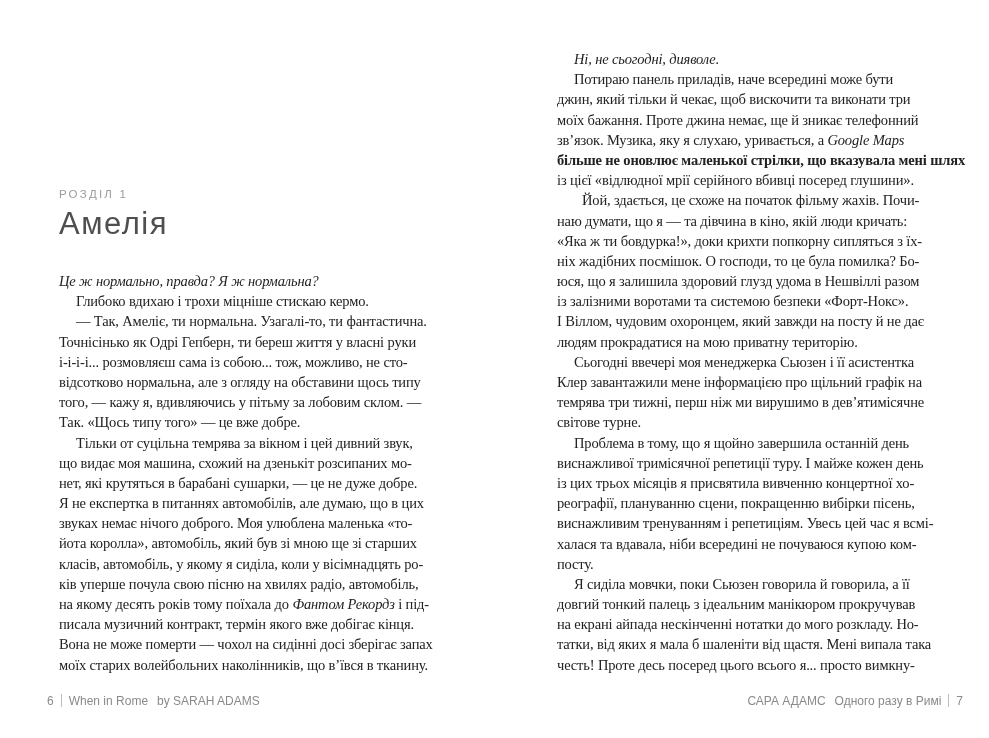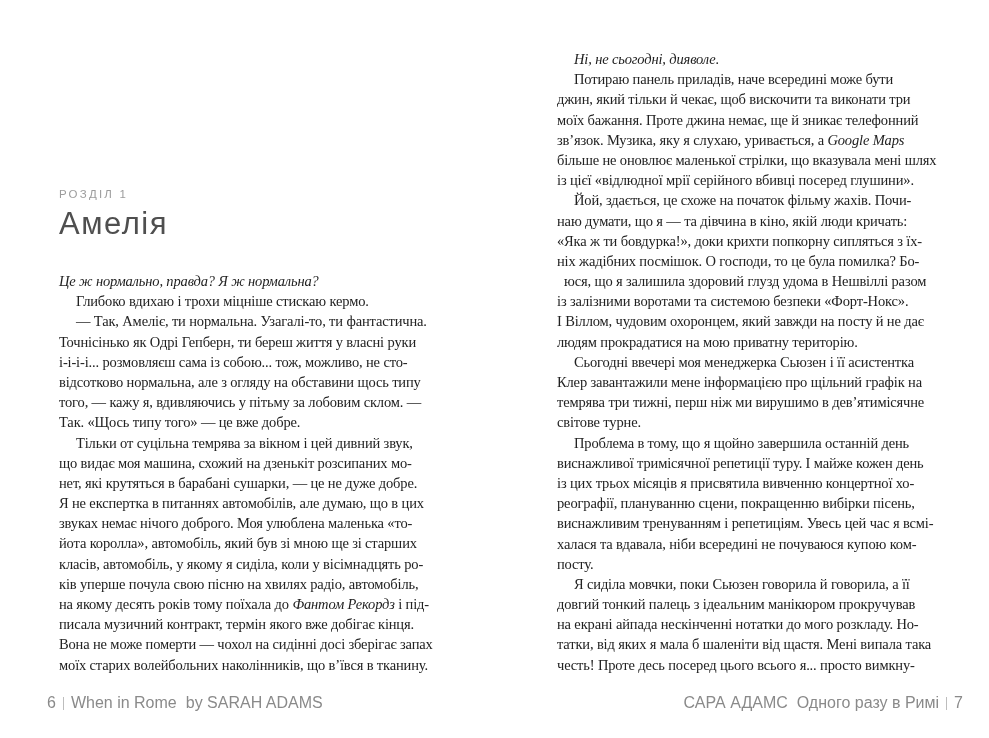--- a/index.html
+++ b/index.html
@@ -18,21 +18,21 @@
   .body-text{position:absolute;left:0;}
   .body-left{top:271px;width:393px;}
   .body-right{top:49px;width:379px;}
   .line{height:20.2px;line-height:20.2px;font-size:14.5px;letter-spacing:-0.15px;
         white-space:nowrap;color:#222222;}
   .line.indent{padding-left:17px;}
   .line.italic{font-style:italic;}
   .line i{font-style:italic;}
 
   .footer{position:absolute;top:694px;font-family:"Liberation Sans","DejaVu Sans",sans-serif;
-          font-size:16px;color:#8a8a8a;white-space:nowrap;}
+          font-size:12px;color:#8a8a8a;white-space:nowrap;}
   .footer-left{left:-12px;}
   .footer-right{right:-27px;text-align:right;}
   .bar{display:inline-block;width:1px;height:13px;background:#bdbdbd;margin:0 7px;
        vertical-align:-2px;}
   .fgap{display:inline-block;width:9px;}
 </style>
 </head>
 <body>
 
 <div class="canvas">
@@ -69,27 +69,27 @@
     </footer>
   </section>
 
   <section class="page page-right">
     <div class="body-text body-right" id="right-body">
         <div class="line indent italic last"><span class="measure" style="word-spacing: 0px;"><span>Ні, не сьогодні, дияволе.</span></span></div>
         <div class="line indent"><span class="measure" style="word-spacing: -0.01px;"><span>Потираю панель приладів, наче всередині може бути</span></span></div>
         <div class="line"><span class="measure" style="word-spacing: 0px;"><span>джин, який тільки й чекає, щоб вискочити та виконати три</span></span></div>
         <div class="line"><span class="measure" style="word-spacing: 0px;"><span>моїх бажання. Проте джина немає, ще й зникає телефонний</span></span></div>
         <div class="line"><span class="measure" style="word-spacing: 0px;"><span>зв’язок. Музика, яку я слухаю, уривається, а </span><i>Google Maps</i></span></div>
-        <div class="line"><span class="measure" style="word-spacing: 0px;"><span>більше не оновлює маленької стрілки, що вказувала мені шлях</span></span></div>
+        <div class="line"><span class="measure" style="word-spacing: 0px; font-weight: bold;"><span>більше не оновлює маленької стрілки, що вказувала мені шлях</span></span></div>
         <div class="line last"><span class="measure" style="word-spacing: 0px;"><span>із цієї «відлюдної мрії серійного вбивці посеред глушини».</span></span></div>
-        <div class="line indent"><span class="measure" style="word-spacing: 0px;"><span>Йой, здається, це схоже на початок фільму жахів. Почи-</span></span></div>
+        <div class="line indent"><span class="measure" style="word-spacing: 0px; margin-left: 8px;"><span>Йой, здається, це схоже на початок фільму жахів. Почи-</span></span></div>
         <div class="line"><span class="measure" style="word-spacing: 0px; margin-top: 32px;"><span>наю думати, що я — та дівчина в кіно, якій люди кричать:</span></span></div>
         <div class="line"><span class="measure" style="word-spacing: 0px;"><span>«Яка ж ти бовдурка!», доки крихти попкорну сипляться з їх-</span></span></div>
         <div class="line"><span class="measure" style="word-spacing: -0.01px;"><span>ніх жадібних посмішок. О господи, то це була помилка? Бо-</span></span></div>
-        <div class="line"><span class="measure" style="word-spacing: 0px; margin-left: 7px;"><span>юся, що я залишила здоровий глузд удома в Нешвіллі разом</span></span></div>
+        <div class="line"><span class="measure" style="word-spacing: 0px;"><span>юся, що я залишила здоровий глузд удома в Нешвіллі разом</span></span></div>
         <div class="line"><span class="measure" style="word-spacing: 0px;"><span>із залізними воротами та системою безпеки «Форт-Нокс».</span></span></div>
         <div class="line"><span class="measure" style="word-spacing: 0px;"><span>І Віллом, чудовим охоронцем, який завжди на посту й не дає</span></span></div>
         <div class="line last"><span class="measure" style="word-spacing: 0px;"><span>людям прокрадатися на мою приватну територію.</span></span></div>
         <div class="line indent"><span class="measure" style="word-spacing: 0px;"><span>Сьогодні ввечері моя менеджерка Сьюзен і її асистентка</span></span></div>
         <div class="line"><span class="measure" style="word-spacing: 0px;"><span>Клер завантажили мене інформацією про щільний графік на</span></span></div>
         <div class="line"><span class="measure" style="word-spacing: 0px;"><span>темрява три тижні, перш ніж ми вирушимо в дев’ятимісячне</span></span></div>
         <div class="line last"><span class="measure" style="word-spacing: 0px;"><span>світове турне.</span></span></div>
         <div class="line indent"><span class="measure" style="word-spacing: 0px;"><span>Проблема в тому, що я щойно завершила останній день</span></span></div>
         <div class="line"><span class="measure" style="word-spacing: 0px;"><span>виснажливої тримісячної репетиції туру. І майже кожен день</span></span></div>
         <div class="line"><span class="measure" style="word-spacing: 0px;"><span>із цих трьох місяців я присвятила вивченню концертної хо-</span></span></div>

